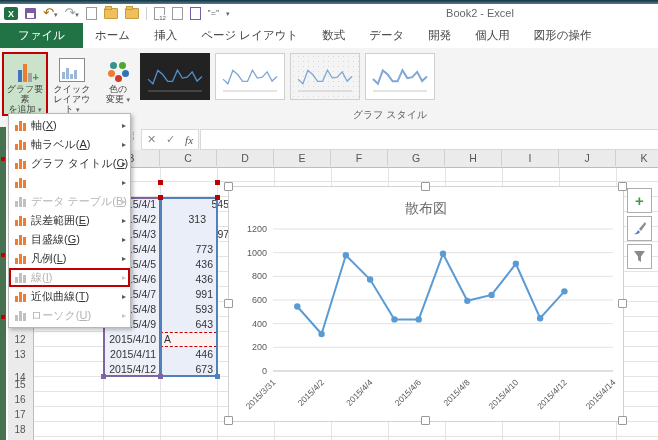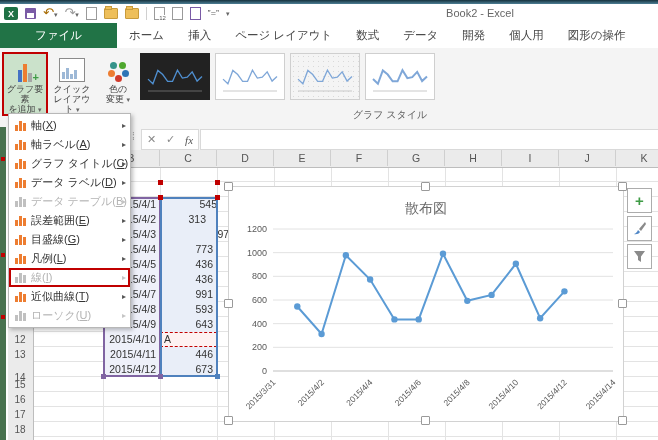--- a/index.html
+++ b/index.html
@@ -18,21 +18,21 @@
   .undo{color:#a66a00;font-size:13px;} .redo{color:#9b9b9b;font-size:13px;}
   .docicon{width:9px;height:11px;background:#fff;border:1px solid #9a9a9a;}
   .foldericon{width:12px;height:9px;background:#eebf5a;border:1px solid #c89b3c;border-radius:1px;position:relative;}
   .foldericon:before{content:"";position:absolute;left:0;top:-3px;width:5px;height:2px;background:#eebf5a;border:1px solid #c89b3c;}
   .qsep{width:1px;height:13px;background:#d0d0d0;}
   .badge12{position:absolute;right:-2px;bottom:-2px;font-size:6px;color:#555;background:#fff;line-height:6px;}
   .wintitle{position:absolute;left:0;top:0;width:960px;text-align:center;font-size:11px;color:#666;line-height:19px;}
   
   .tabrow{left:0;top:23px;width:658px;height:25px;background:#fff;display:flex;align-items:stretch;}
   .tab{font-size:11.5px;padding:0 12px;display:flex;align-items:center;color:#454545;white-space:nowrap;cursor:default;}
-  .tab.filetab{background:#217346;color:#fff;padding:0 35px;}
+  .tab.filetab{background:#217346;color:#fff;padding:0 18px;}
   
   .ribbon{left:0;top:48px;width:658px;height:79px;background:#f4f4f4;border-bottom:1px solid #d5d5d5;}
   .rbtn{position:absolute;top:5px;width:44px;height:62px;display:flex;flex-direction:column;align-items:center;
         font-size:9px;line-height:10px;text-align:center;color:#444;cursor:default;}
   .rbtn .ric{height:26px;display:flex;align-items:flex-end;margin:3px 0 2px;}
   .rbtn.pressed{background:#cbe2cb;}
   .rbtn.annotated{outline:2px solid #c00000;outline-offset:-1px;}
   .caret{font-size:7px;color:#666;}
   .bars{display:flex;align-items:flex-end;gap:1px;position:relative;}
   .bars i{display:block;width:4px;}
@@ -239,21 +239,21 @@
         <div class="rownum" style="top: 242px; height: 15px; line-height: 15px;">16</div>
         <div class="rownum" style="top: 257px; height: 15px; line-height: 15px;">17</div>
         <div class="rownum" style="top: 272px; height: 15px; line-height: 15px;">18</div>
         <div class="rownum" style="top: 287px; height: 15px; line-height: 15px;">19</div>
       </div>
 
     <div class="fillB" id="fillB" style="left: 103px; top: 47px; width: 57px; height: 180px;"></div>
     <div class="fillC" id="fillC" style="left: 160px; top: 47px; width: 57px; height: 180px;"></div>
     <div id="cells">
         <div class="cell" style="left: 103px; width: 57px; top: 47px;">2015/4/1</div>
-        <div class="cell" style="left: 164px; width: 57px; top: 47px;">545</div>
+        <div class="cell" style="left: 176px; width: 57px; top: 47px;">545</div>
         <div class="cell" style="left: 103px; width: 57px; top: 62px;">2015/4/2</div>
         <div class="cell" style="left: 160px; width: 50px; top: 62px;">313</div>
         <div class="cell" style="left: 103px; width: 57px; top: 77px;">2015/4/3</div>
         <div class="cell" style="left: 160px; width: 79px; top: 77px;">978</div>
         <div class="cell" style="left: 103px; width: 57px; top: 92px;">2015/4/4</div>
         <div class="cell" style="left: 160px; width: 57px; top: 92px;">773</div>
         <div class="cell" style="left: 103px; width: 57px; top: 107px;">2015/4/5</div>
         <div class="cell" style="left: 160px; width: 57px; top: 107px;">436</div>
         <div class="cell" style="left: 103px; width: 57px; top: 122px;">2015/4/6</div>
         <div class="cell" style="left: 160px; width: 57px; top: 122px;">436</div>
@@ -384,21 +384,20 @@
           <div class="arr">▸</div>
         </div>
         <div class="mitem">
           <div class="mi">
             <span class="mini">
               <i style="height:6px"></i>
               <i style="height:10px"></i>
               <i style="height:8px"></i>
             </span>
           </div>
-          <div>データ ラベル(<u>D</u>)</div>
           <div class="arr">▸</div>
         </div>
         <div class="mitem disabled">
           <div class="mi">
             <span class="mini">
               <i style="height:6px"></i>
               <i style="height:10px"></i>
               <i style="height:8px"></i>
             </span>
           </div>

